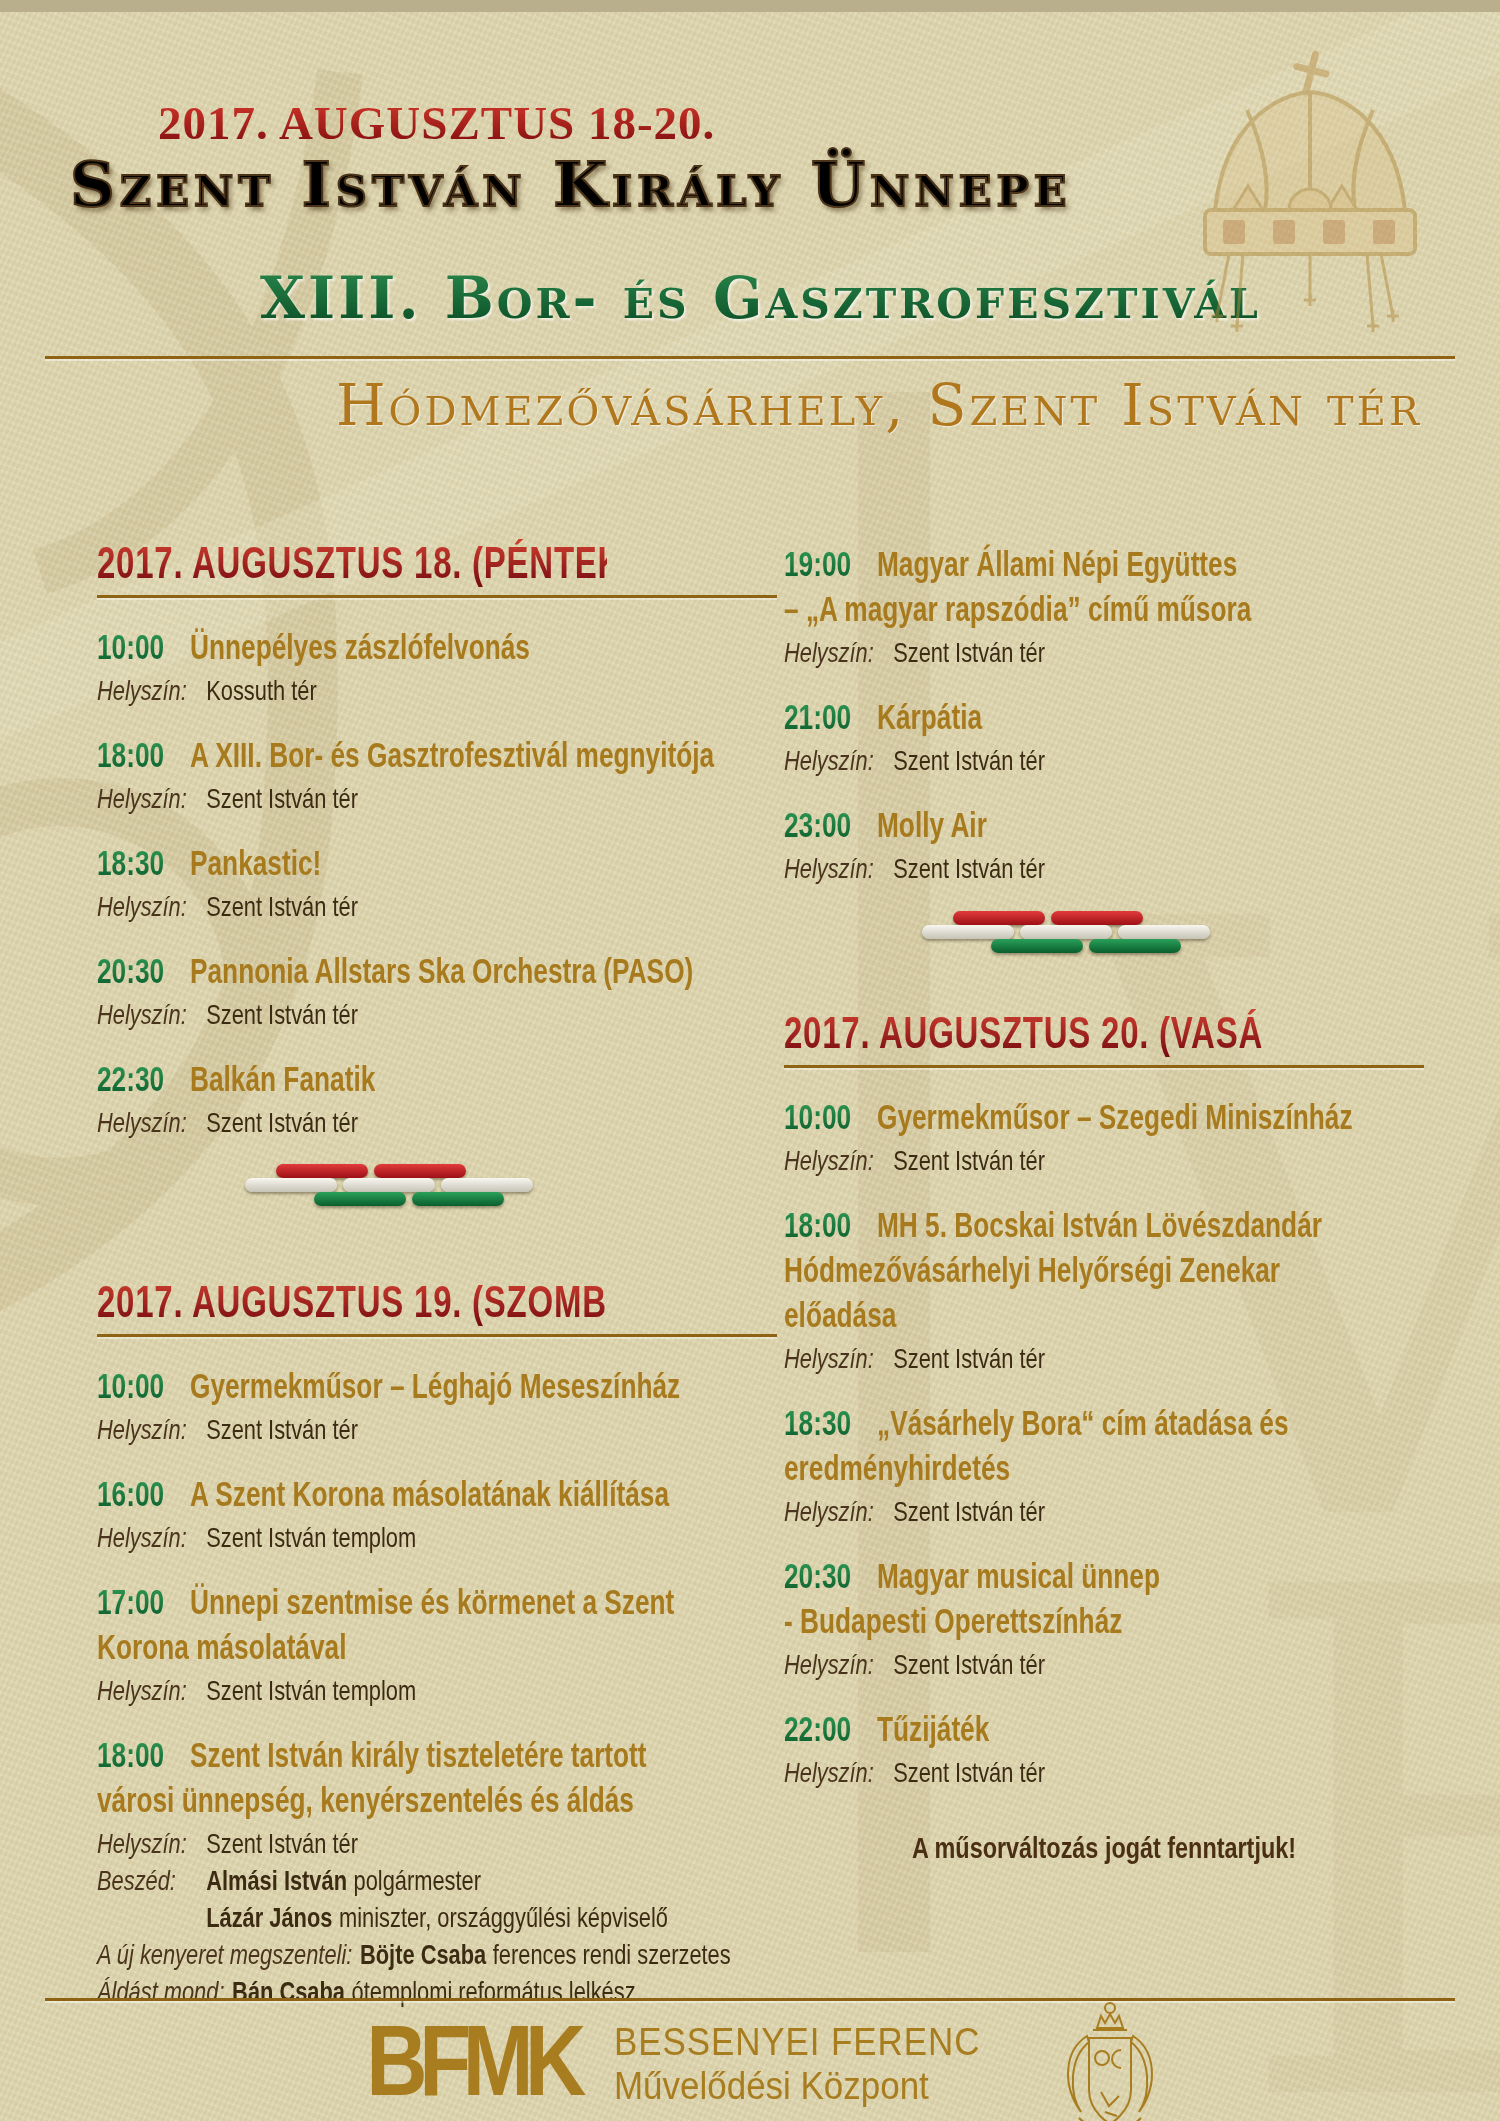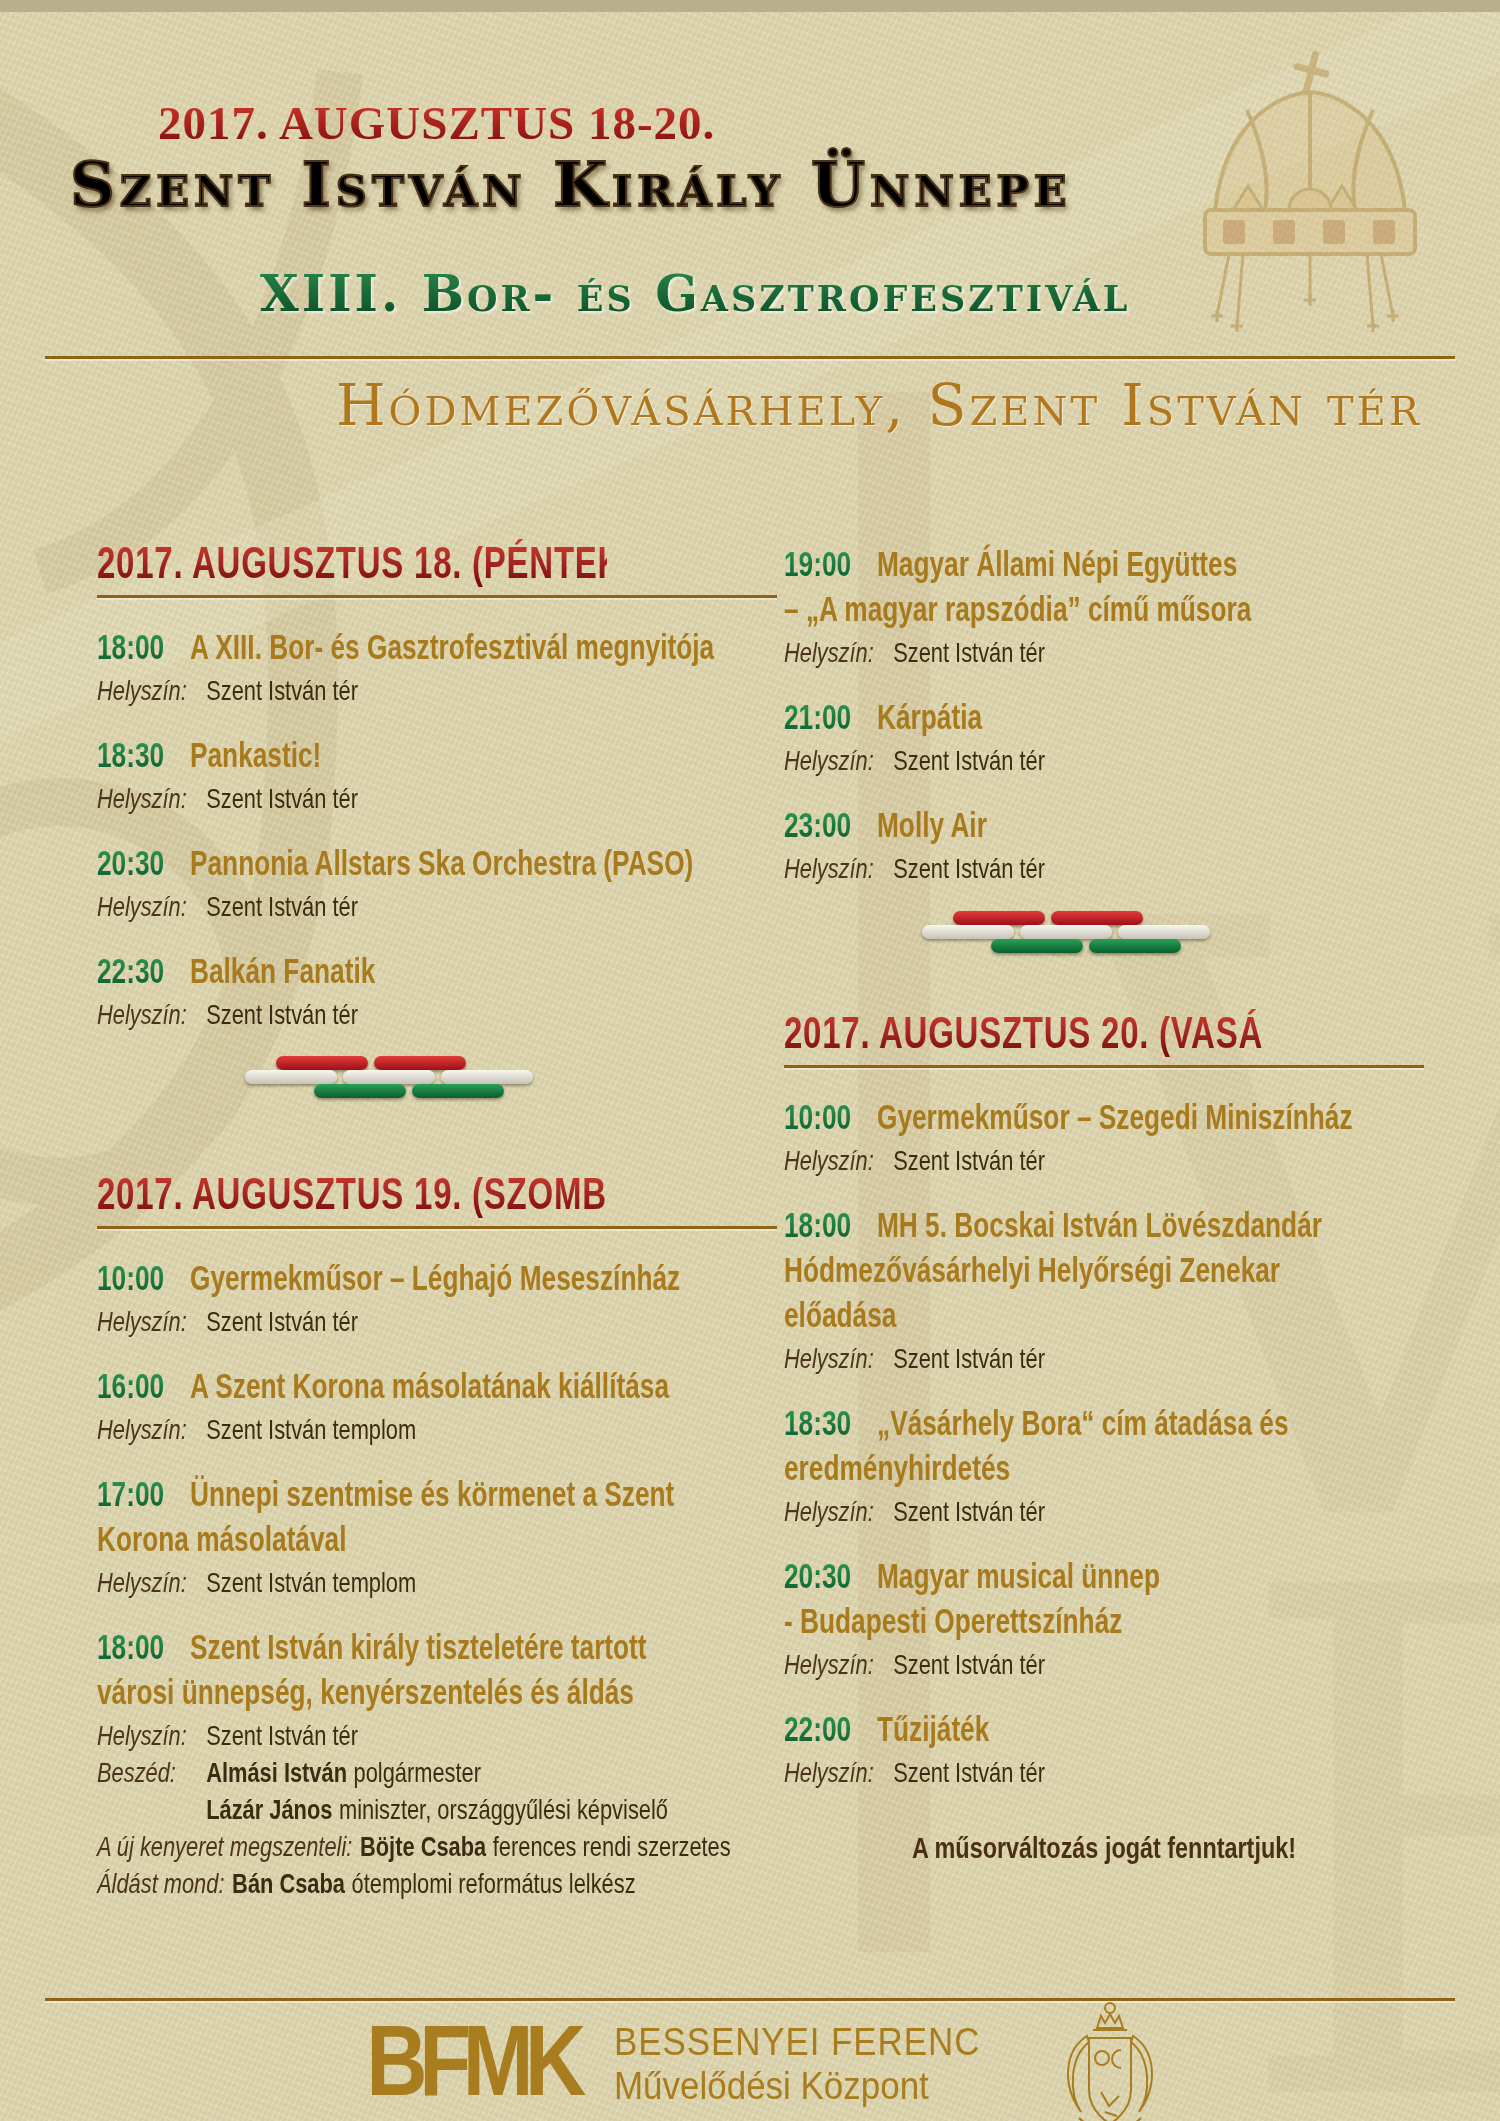--- a/index.html
+++ b/index.html
@@ -13,21 +13,21 @@
 
   
   .date-range{position:absolute;left:158px;top:84px;font-family:"Liberation Serif",serif;
     font-weight:bold;font-size:47px;letter-spacing:1px;
     background:linear-gradient(180deg,#d93a2e 0%,#7e0d0d 95%);
     -webkit-background-clip:text;background-clip:text;color:#a31d17;-webkit-text-fill-color:transparent;}
   .main-title{position:absolute;left:70px;top:136px;font-family:"DejaVu Serif",serif;
     font-variant:small-caps;font-weight:bold;font-size:62px;letter-spacing:5px;color:#000000;
     -webkit-text-stroke:2px #4a3318;text-shadow:3px 4px 5px rgba(60,40,10,.55);white-space:nowrap;}
   .subtitle{position:absolute;left:260px;top:252px;font-family:"DejaVu Serif",serif;
-    font-variant:small-caps;font-weight:bold;font-size:50px;letter-spacing:3px;white-space:nowrap;
+    font-variant:small-caps;font-weight:bold;font-size:58px;letter-spacing:3px;white-space:nowrap;
     background:linear-gradient(180deg,#2b8a4d 0%,#0a4d25 95%);
     -webkit-background-clip:text;background-clip:text;color:#156b38;-webkit-text-fill-color:transparent;
     filter:drop-shadow(2px 2px 1px rgba(255,255,255,.65));}
   .header-rule{position:absolute;left:45px;right:45px;top:344px;height:3px;background:#8f6314;
     box-shadow:0 2px 0 rgba(255,255,255,.45);}
   .location-line{position:absolute;right:78px;top:360px;font-family:"DejaVu Serif",serif;
     font-variant:small-caps;font-size:57px;letter-spacing:3px;color:#b1771c;white-space:nowrap;
     text-shadow:1px 1px 1px rgba(255,255,255,.6);}
   .crown{position:absolute;left:1185px;top:36px;opacity:.5;}
 
@@ -136,20 +136,24 @@
   </svg>
 
   <div class="header-rule"></div>
   <div class="location-line">Hódmezővásárhely, Szent István tér</div>
 
   <div class="col col-left">
 
     <div class="day-header mt-day1">2017. AUGUSZTUS 18. (PÉNTEK)</div>
     <div class="day-rule"></div>
 
+    <div class="event">
+      <div class="event-line"><span class="time">10:00</span><span class="etitle">Ünnepélyes zászlófelvonás</span></div>
+      <div class="venue"><span class="vlabel">Helyszín:</span><span class="vvalue">Kossuth tér</span></div>
+    </div>
 
     <div class="event">
       <div class="event-line"><span class="time">18:00</span><span class="etitle">A XIII. Bor- és Gasztrofesztivál megnyitója</span></div>
       <div class="venue"><span class="vlabel">Helyszín:</span><span class="vvalue">Szent István tér</span></div>
     </div>
 
     <div class="event">
       <div class="event-line"><span class="time">18:30</span><span class="etitle">Pankastic!</span></div>
       <div class="venue"><span class="vlabel">Helyszín:</span><span class="vvalue">Szent István tér</span></div>
     </div>

